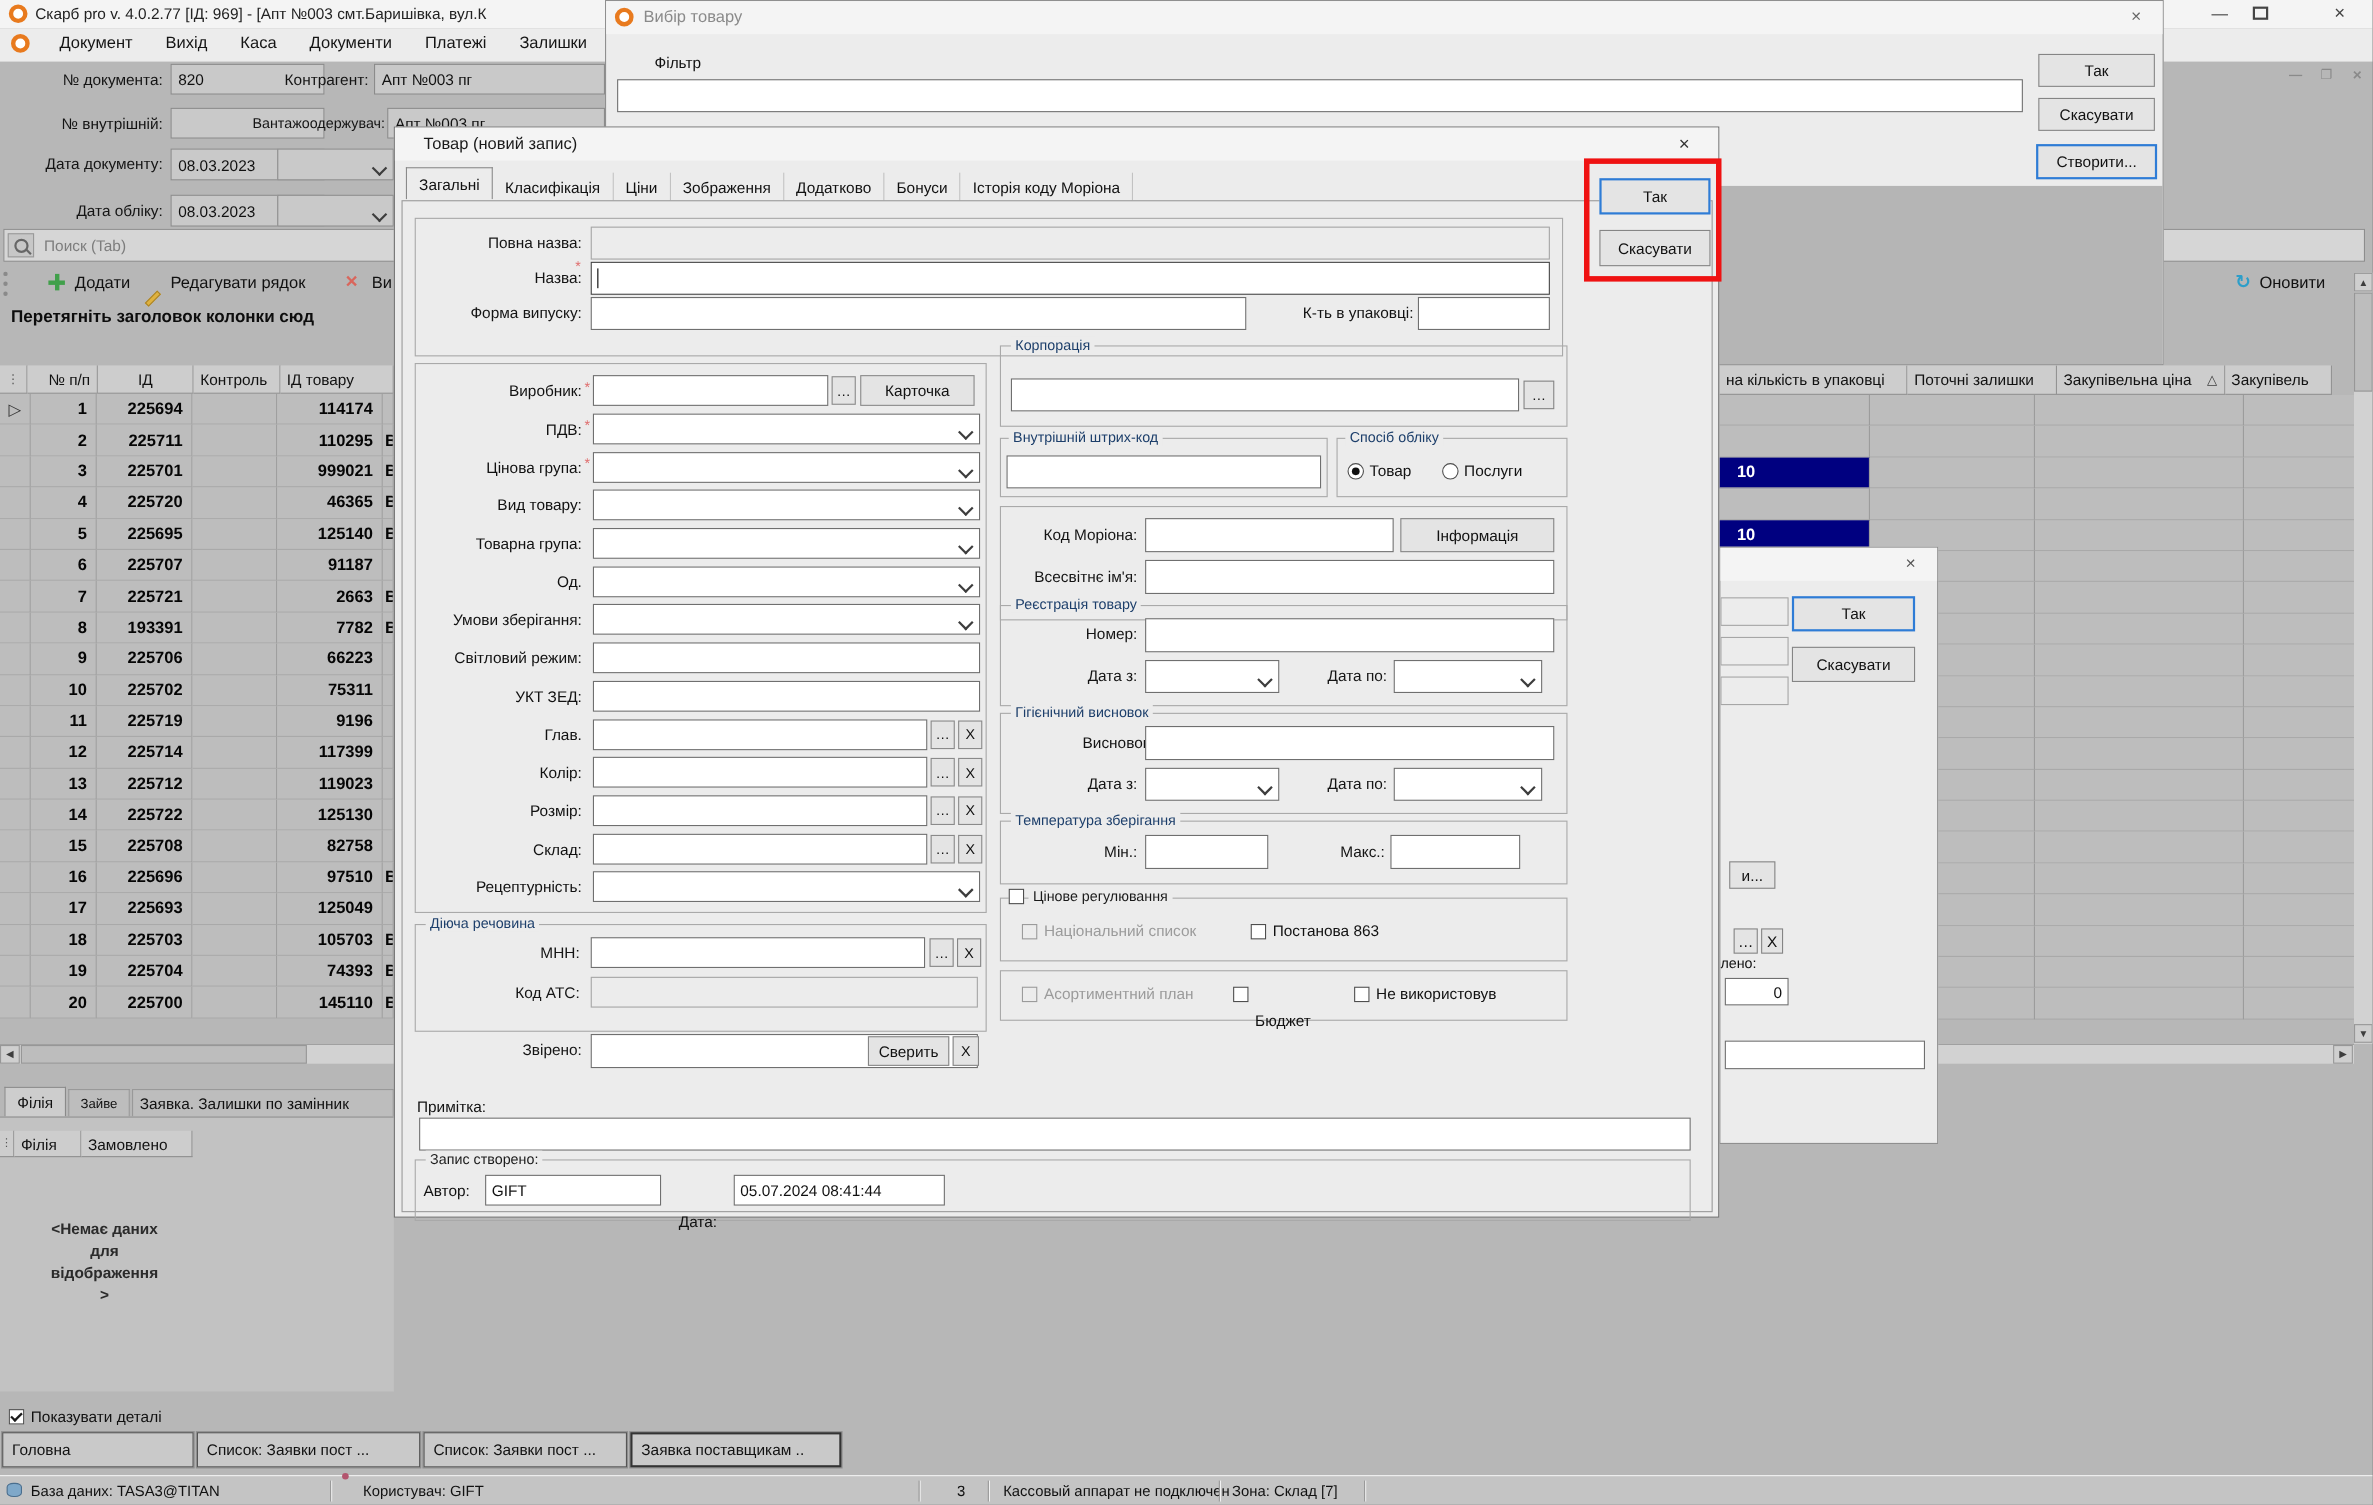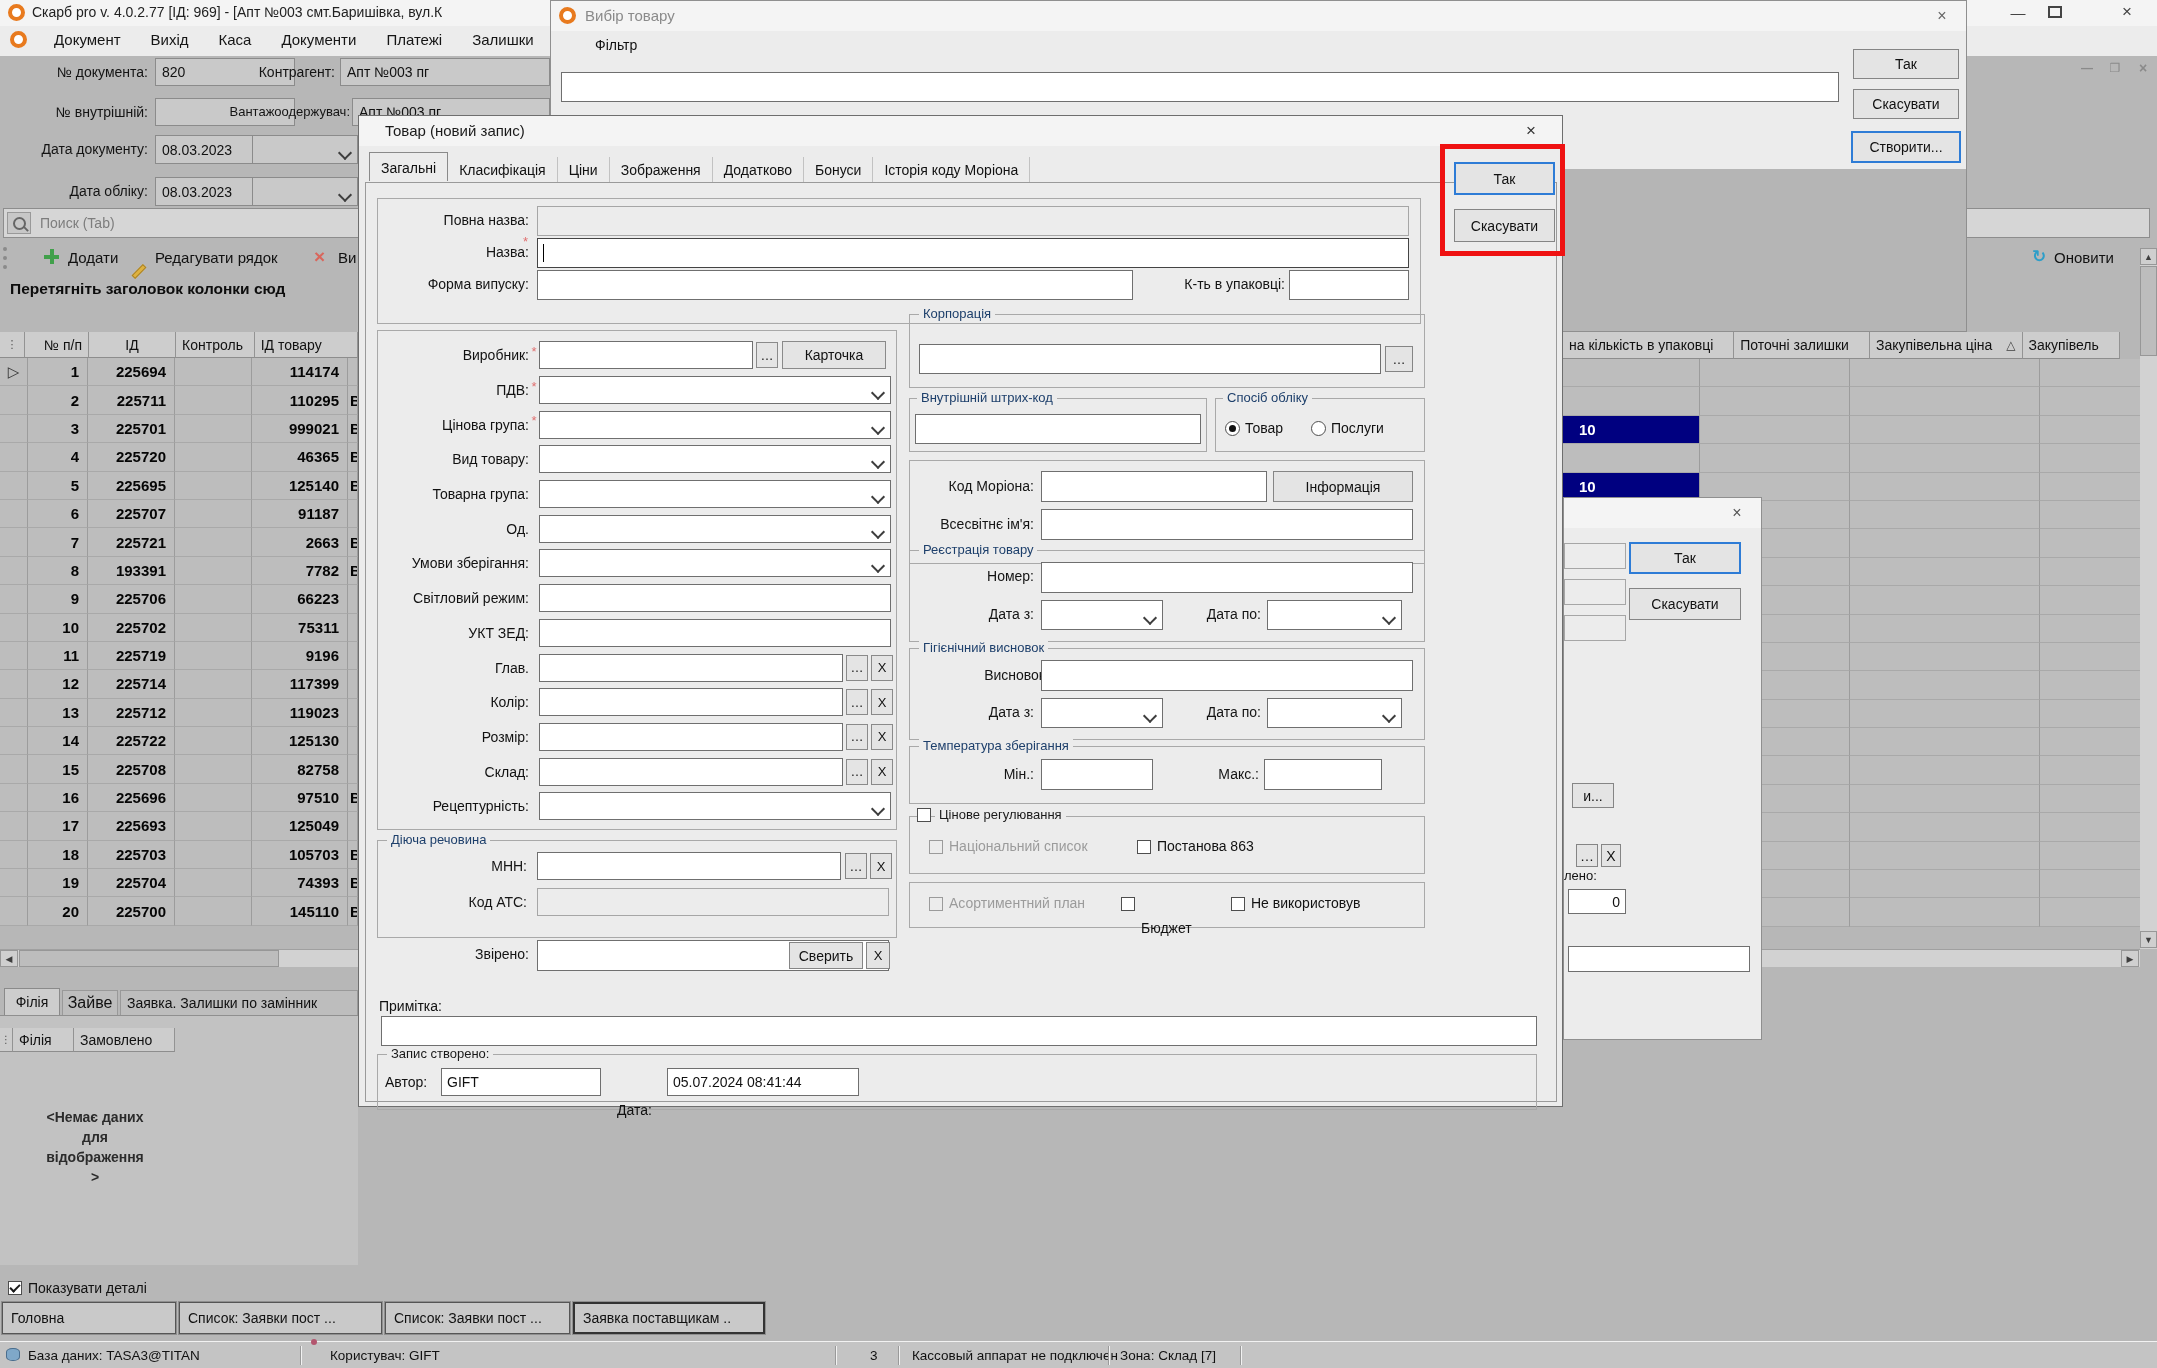--- a/index.html
+++ b/index.html
@@ -529,21 +529,21 @@
     <span class="abs" style="left:19px;top:0;width:260px;height:17px;background:#bdbdbd;border:1px solid #979797;"></span>
     <span class="abs scroll-arrow" style="left:2121px;top:0;width:18px;height:17px;">▶</span>
   </div>
   <div class="abs" style="left:2140px;top:248px;width:17px;height:701px;background:#d2d2d2;">
     <span class="abs scroll-arrow" style="left:0;top:0;width:17px;height:17px;">▲</span>
     <span class="abs" style="left:0;top:18px;width:17px;height:90px;background:#bdbdbd;border:1px solid #979797;"></span>
     <span class="abs scroll-arrow" style="left:0;top:683px;width:17px;height:17px;">▼</span>
   </div>
 
   <div class="abs" style="left:4px;top:988px;width:56px;height:27px;background:#cdcdcd;border:1px solid #8a8a8a;border-bottom:none;display:flex;align-items:center;justify-content:center;font-size:14px;">Філія</div>
-  <div class="abs" style="left:62px;top:990px;width:56px;height:25px;background:#bdbdbd;border:1px solid #999;border-bottom:none;display:flex;align-items:center;justify-content:center;font-size:16px;">Зайве</div>
+  <div class="abs" style="left:62px;top:990px;width:56px;height:25px;background:#bdbdbd;border:1px solid #999;border-bottom:none;display:flex;align-items:center;justify-content:center;font-size:12px;">Зайве</div>
   <div class="abs" style="left:120px;top:990px;width:238px;height:25px;background:#bdbdbd;border:1px solid #999;border-bottom:none;display:flex;align-items:center;font-size:14px;padding:0 6px;overflow:hidden;white-space:nowrap;">Заявка. Залишки по замінник</div>
 
   <div class="abs" style="left:0;top:1015px;width:358px;height:250px;background:#c2c2c2;border-top:1px solid #8f8f8f;">
     <div style="display:flex;height:24px;margin-top:12px;">
       <div class="hc" style="width:12px;padding:0;justify-content:center;font-size:10px;color:#555;">⋮</div>
       <div class="hc" style="width:48px;">Філія</div>
       <div class="hc" style="width:88px;">Замовлено</div>
     </div>
     <div style="width:190px;margin-top:55px;text-align:center;font-size:14px;font-weight:bold;color:#2b2b2b;line-height:20px;">
 
@@ -577,21 +577,21 @@
     <span class="abs" style="left:1120px;top:6px;font-size:13.5px;">Зона: Склад [7]</span>
     <span class="abs sep" style="left:1240px;top:4px;"></span>
   </div>
 
   <div class="abs" style="left:550px;top:0;width:1417px;height:332px;background:#ececec;border:1px solid #8f8f8f;z-index:10;">
     <div class="abs titlebar" style="left:0;top:0;width:1415px;height:30px;">
       <span class="abs logo" style="left:8px;top:6px;"></span>
       <span class="abs" style="left:34px;top:6px;font-size:15px;color:#8a8a8a;">Вибір товару</span>
       <span class="abs wctl" style="left:1378px;top:4px;width:26px;height:22px;font-size:16px;color:#666;">×</span>
     </div>
-    <div class="abs" style="left:44px;top:36px;font-size:14px;text-align:center;">Фільтр</div>
+    <div class="abs" style="left:44px;top:48px;font-size:14px;text-align:center;">Фільтр</div>
     <div class="abs inp" style="left:10px;top:71px;width:1278px;height:30px;"></div>
     <div class="abs btn" style="left:1302px;top:48px;width:106px;height:30px;">Так</div>
     <div class="abs btn" style="left:1302px;top:88px;width:106px;height:30px;">Скасувати</div>
     <div class="abs btn btn-def" style="left:1300px;top:130px;width:110px;height:32px;">Створити...</div>
     <div class="abs" style="left:0;top:168px;width:1415px;height:162px;background:#b5b5b5;"></div>
   </div>
 
   <div class="abs" style="left:1563px;top:497px;width:199px;height:543px;background:#ececec;border:1px solid #8f8f8f;z-index:20;">
     <div class="abs titlebar" style="left:0;top:0;width:197px;height:30px;">
       <span class="abs wctl" style="left:160px;top:4px;width:26px;height:22px;font-size:16px;color:#555;">×</span>

